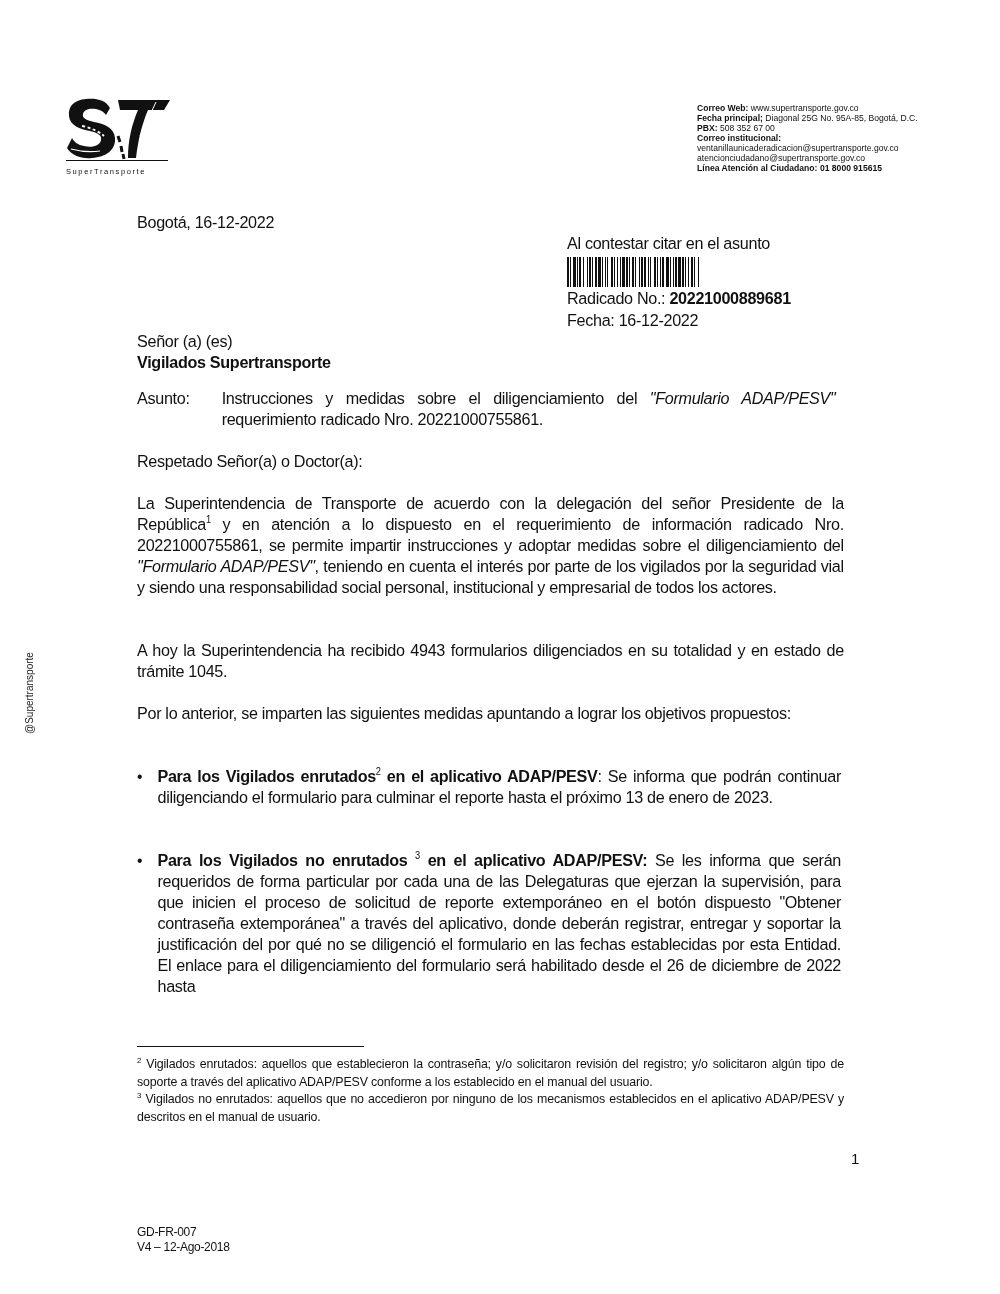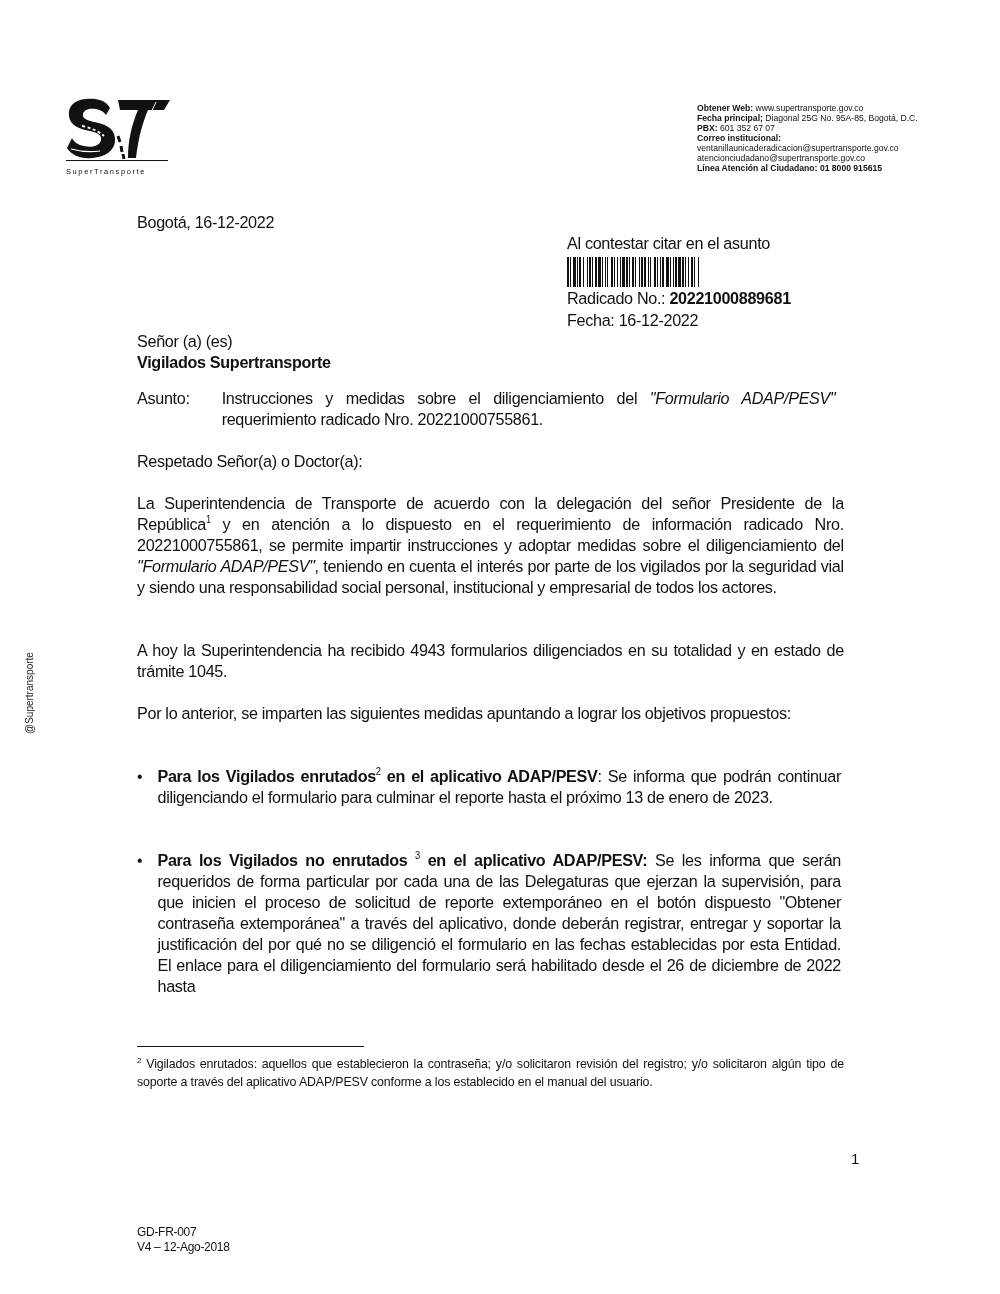--- a/index.html
+++ b/index.html
@@ -66,23 +66,23 @@
 
     <path d="M52 4 L104 4 L98 14 L82 14 C76 28 72 44 70 62 L62 62 C62 44 66 28 72 14 L54 14 Z" fill="#111"></path>
 
     <path d="M52 40 L54 46 M55 50 L56 56 M57 58 L58 63" stroke="#111" stroke-width="3" fill="none"></path>
     <path d="M90 6 L74 40" stroke="#fff" stroke-width="1" fill="none"></path>
   </svg>
 </div>
 <div class="abs logo-caption">SuperTransporte</div>
 
 <div class="abs contact">
-  <div><b>Obtener Web:</b> <span>www.supertransporte.gov.co</span></div>
+  <div><b>Correo Web:</b> <span>www.supertransporte.gov.co</span></div>
   <div><b>Fecha principal;</b> <span>Diagonal 25G No. 95A-85, Bogotá, D.C.</span></div>
-  <div><b>PBX:</b> <span>601 352 67 07</span></div>
+  <div><b>PBX:</b> <span>508 352 67 00</span></div>
   <div><b>Correo institucional:</b></div>
   <div>ventanillaunicaderadicacion@supertransporte.gov.co</div>
   <div>atencionciudadano@supertransporte.gov.co</div>
   <div><b>Línea Atención al Ciudadano:</b> <b>01 8000 915615</b></div>
 </div>
 
 <div class="abs body-text date">Bogotá, 16-12-2022</div>
 
 <div class="abs body-text radicado">Al contestar citar en el asunto</div>
 <div class="abs barcode" id="barcode">
@@ -208,20 +208,21 @@
 </div>
 
 <div class="abs body-text bullet b2">
   <div class="dot">•</div>
   <div class="bt"><b>Para los Vigilados no enrutados </b><sup>3</sup><b> en el aplicativo ADAP/PESV:</b><span> Se les informa que serán requeridos de forma particular por cada una de las Delegaturas que ejerzan la supervisión, para que inicien el proceso de solicitud de reporte extemporáneo en el botón dispuesto "Obtener contraseña extemporánea" a través del aplicativo, donde deberán registrar, entregar y soportar la justificación del por qué no se diligenció el formulario en las fechas establecidas por esta Entidad. El enlace para el diligenciamiento del formulario será habilitado desde el 26 de diciembre de 2022 hasta</span></div>
 </div>
 
 <div class="abs fn-rule"></div>
 <div class="abs footnotes">
   <div><sup>2</sup><span> Vigilados enrutados: aquellos que establecieron la contraseña; y/o solicitaron revisión del registro; y/o solicitaron algún tipo de soporte a través del aplicativo ADAP/PESV conforme a los establecido en el manual del usuario.</span></div>
+  <div><sup>3</sup><span> Vigilados no enrutados: aquellos que no accedieron por ninguno de los mecanismos establecidos en el aplicativo ADAP/PESV y descritos en el manual de usuario.</span></div>
 </div>
 <div class="abs page-num">1</div>
 
 <div class="abs form-code">
   <div>GD-FR-007</div>
   <div>V4 – 12-Ago-2018</div>
 </div>
 
 <div class="abs side-handle">@Supertransporte</div>
 

